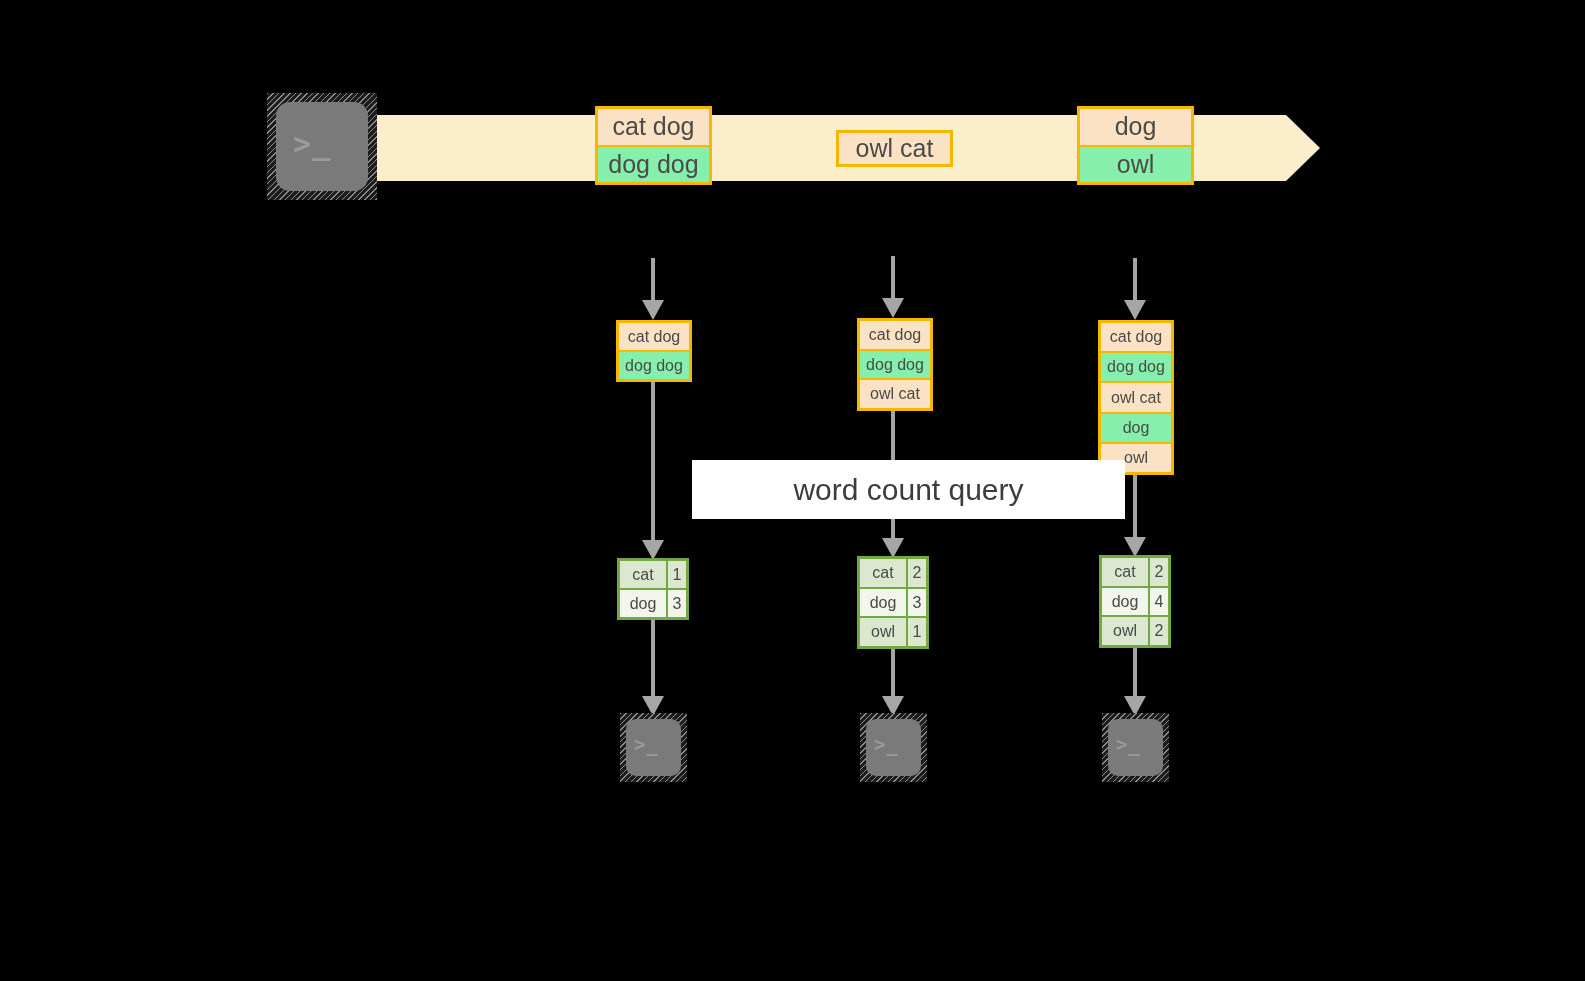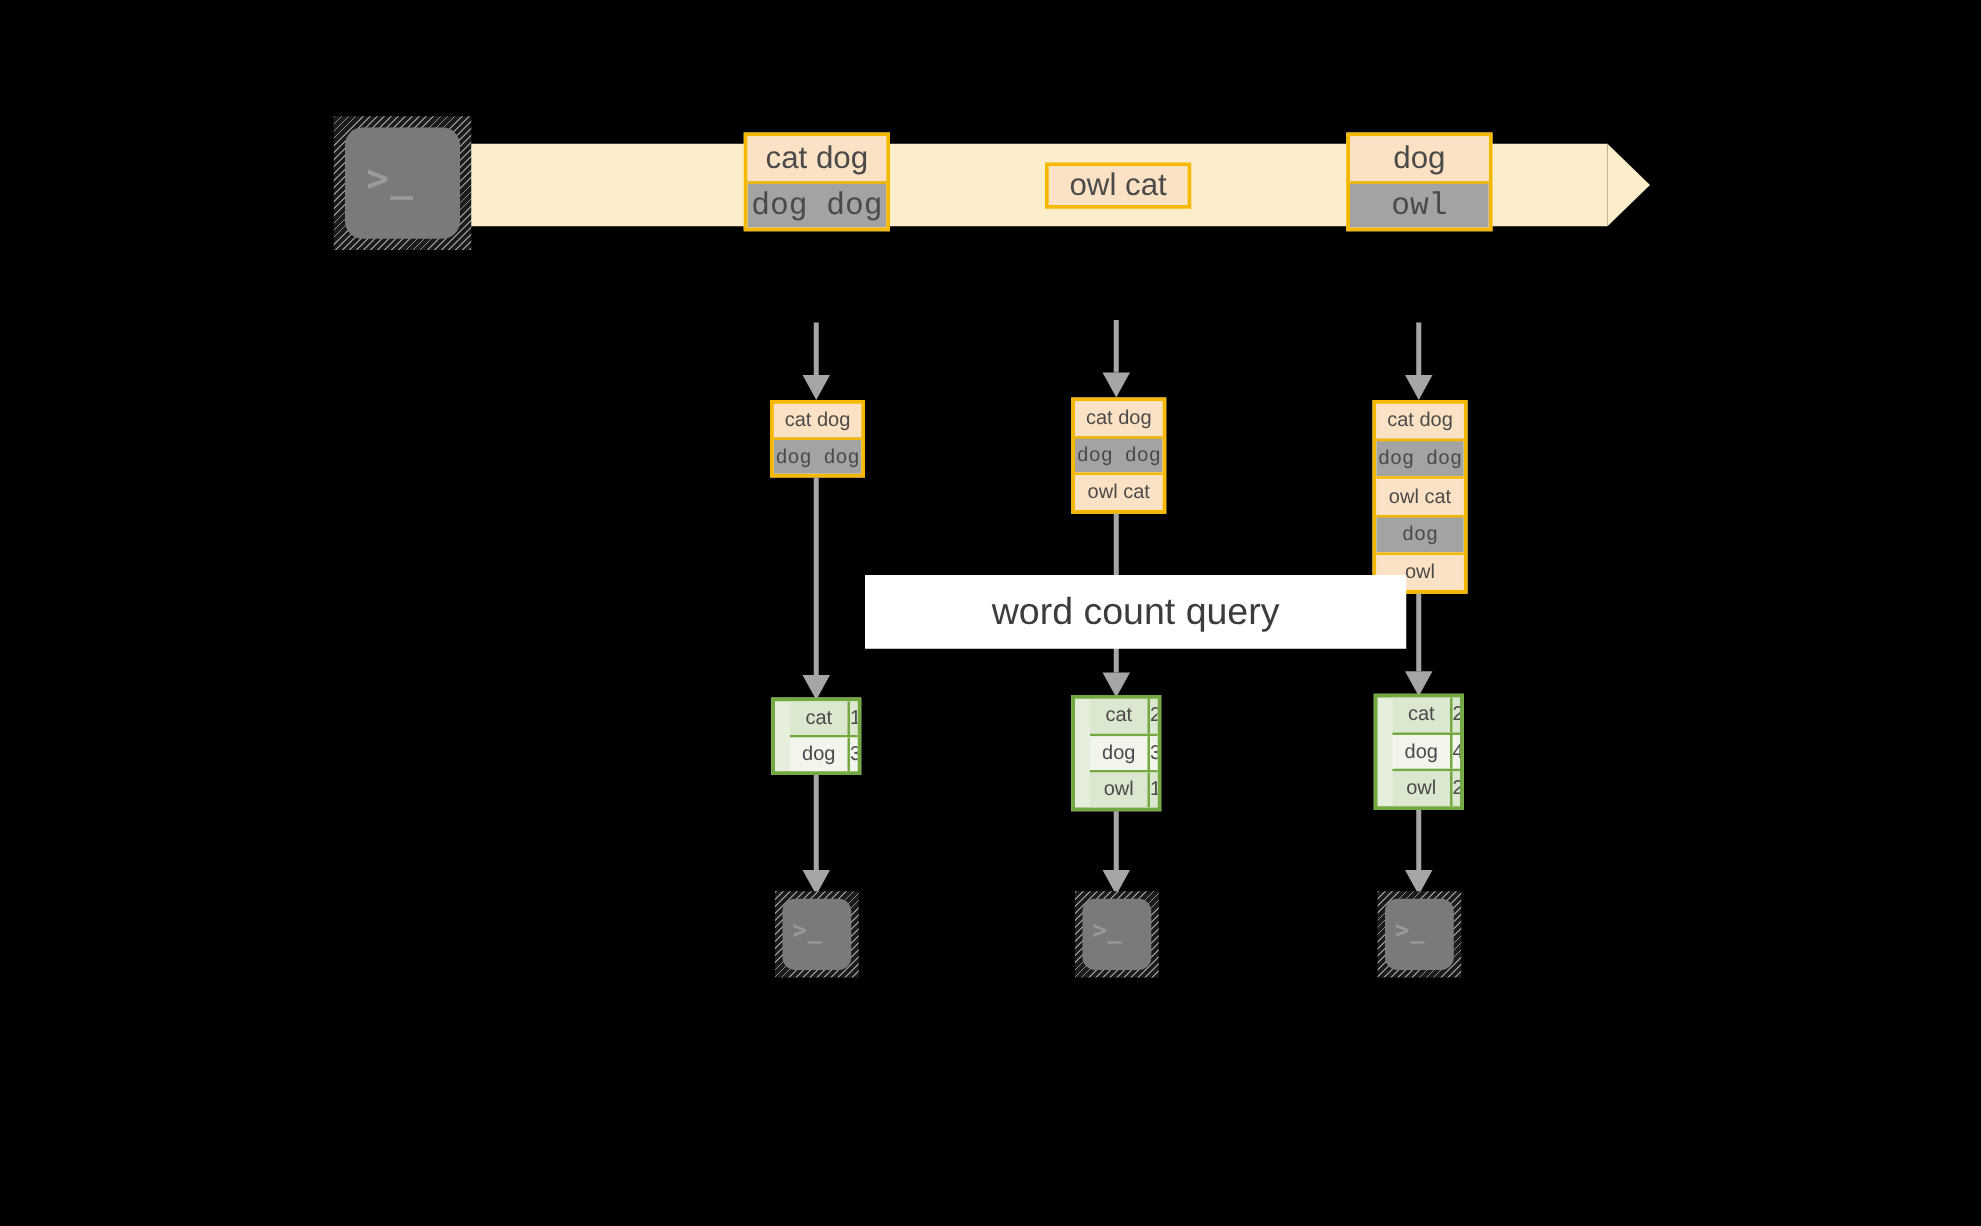--- a/index.html
+++ b/index.html
@@ -76,21 +76,21 @@
   .rec-box .row {
     box-sizing: border-box;
     display: flex;
     align-items: center;
     justify-content: center;
     color: #4a4a4a;
     white-space: nowrap;
     flex: 1 1 0;
   }
   .rec-box .row.shade-a { background: #fce2c4; }
-  .rec-box .row.shade-b { background: #a3a3a3; font-family: Liberation Mono, monospace; }
+  .rec-box .row.shade-b { background: #86efac; }
   .rec-box .row + .row { border-top: 2px solid #f5b800; }
 
   
   .rec-box.big .row { font-size: 25px; }
   
   .rec-box.small .row { font-size: 16px; }
 
   
   .kv-table {
     position: absolute;
@@ -98,21 +98,20 @@
     border: 3px solid #74a942;
     background: #e6eedc;
     display: flex;
     flex-direction: column;
     overflow: hidden;
   }
   .kv-table .krow {
     display: flex;
     flex: 1 1 0;
     box-sizing: border-box;
-    margin-left: 12px;
   }
   .kv-table .krow + .krow { border-top: 2px solid #74a942; }
   .kv-table .kcell, .kv-table .vcell {
     box-sizing: border-box;
     display: flex;
     align-items: center;
     justify-content: center;
     color: #4a4a4a;
     font-size: 16px;
     white-space: nowrap;

